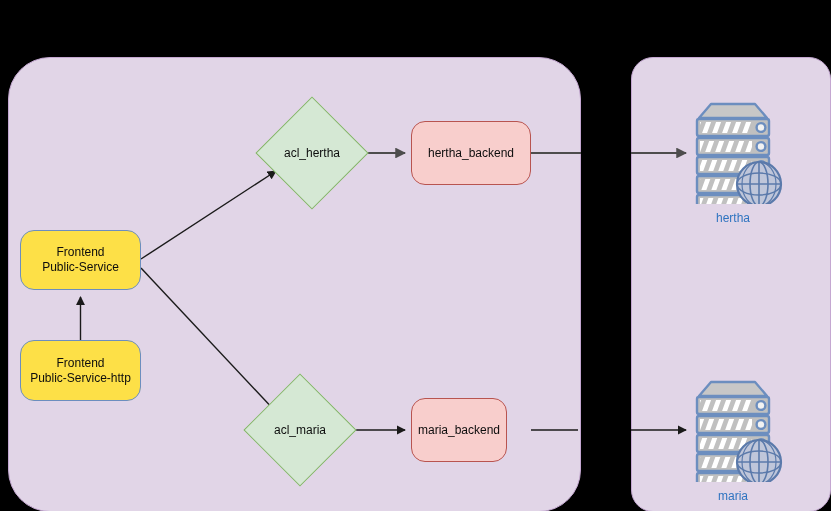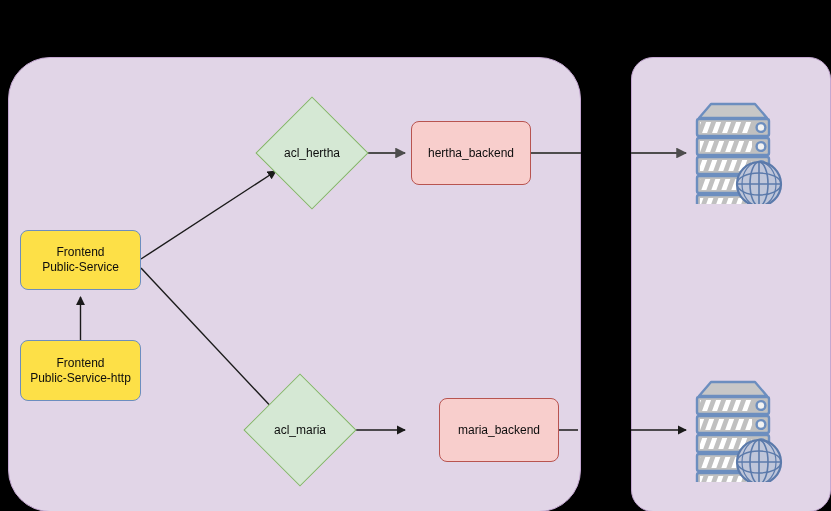--- a/index.html
+++ b/index.html
@@ -42,38 +42,38 @@
   .node-box {
     position: absolute;
     box-sizing: border-box;
     display: flex;
     align-items: center;
     justify-content: center;
     text-align: center;
     font-size: 12px;
     color: #0d0d0d;
     line-height: 1.25;
-    border-radius: 8px;
+    border-radius: 14px;
     border-width: 1px;
     border-style: solid;
     white-space: pre-line;
   }
   .node-blue {
     background: #fde047;
     border-color: #6c8ebf;
   }
   .node-red {
     background: #f8cecc;
     border-color: #b85450;
   }
 
   #frontend-public-service { left: 20px;  top: 230px; width: 121px; height: 60px; }
   #frontend-public-service-http { left: 20px; top: 340px; width: 121px; height: 61px; }
   #hertha-backend { left: 411px; top: 121px; width: 120px; height: 64px; }
-  #maria-backend  { left: 411px; top: 398px; width: 120px; height: 64px; margin-left: 28px; }
+  #maria-backend  { left: 411px; top: 398px; width: 96px; height: 64px; }
 
   
   .node-diamond {
     position: absolute;
     width: 80px;
     height: 80px;
   }
   .node-diamond .diamond-shape {
     position: absolute;
     left: 0; top: 0;
@@ -221,20 +221,21 @@
 
     <g transform="translate(82,92)">
       <circle cx="0" cy="0" r="22" fill="#bfc6da" stroke="#5b7aab" stroke-width="2.2"></circle>
       <ellipse cx="0" cy="0" rx="9" ry="22" fill="none" stroke="#5b7aab" stroke-width="1.6"></ellipse>
       <ellipse cx="0" cy="0" rx="17" ry="22" fill="none" stroke="#5b7aab" stroke-width="1.2"></ellipse>
       <line x1="-22" y1="0" x2="22" y2="0" stroke="#5b7aab" stroke-width="1.6"></line>
       <line x1="0" y1="-22" x2="0" y2="22" stroke="#5b7aab" stroke-width="1.6"></line>
       <ellipse cx="0" cy="0" rx="22" ry="11" fill="none" stroke="#5b7aab" stroke-width="1.4"></ellipse>
     </g>
   </svg>
+  <div class="server-label" id="server-hertha-label">hertha</div>
 
   <svg class="server-icon" id="server-maria" viewBox="0 0 112 112" xmlns="http://www.w3.org/2000/svg">
     <defs>
       <pattern id="stripes-m" width="10" height="14" patternUnits="userSpaceOnUse" patternTransform="skewX(-20)">
         <rect width="10" height="14" fill="#c0c0c0"></rect>
         <rect width="5" height="14" fill="#ffffff"></rect>
       </pattern>
     </defs>
     <path d="M 22 26 L 34 12 L 78 12 L 90 26 Z" fill="#c7c7c7" stroke="#6c8ebf" stroke-width="2.4" stroke-linejoin="round"></path>
     <g stroke="#6c8ebf" stroke-width="2.4">
@@ -258,14 +259,15 @@
     </g>
     <g transform="translate(82,92)">
       <circle cx="0" cy="0" r="22" fill="#bfc6da" stroke="#5b7aab" stroke-width="2.2"></circle>
       <ellipse cx="0" cy="0" rx="9" ry="22" fill="none" stroke="#5b7aab" stroke-width="1.6"></ellipse>
       <ellipse cx="0" cy="0" rx="17" ry="22" fill="none" stroke="#5b7aab" stroke-width="1.2"></ellipse>
       <line x1="-22" y1="0" x2="22" y2="0" stroke="#5b7aab" stroke-width="1.6"></line>
       <line x1="0" y1="-22" x2="0" y2="22" stroke="#5b7aab" stroke-width="1.6"></line>
       <ellipse cx="0" cy="0" rx="22" ry="11" fill="none" stroke="#5b7aab" stroke-width="1.4"></ellipse>
     </g>
   </svg>
+  <div class="server-label" id="server-maria-label">maria</div>
 
 </div>
 
 </body></html>

